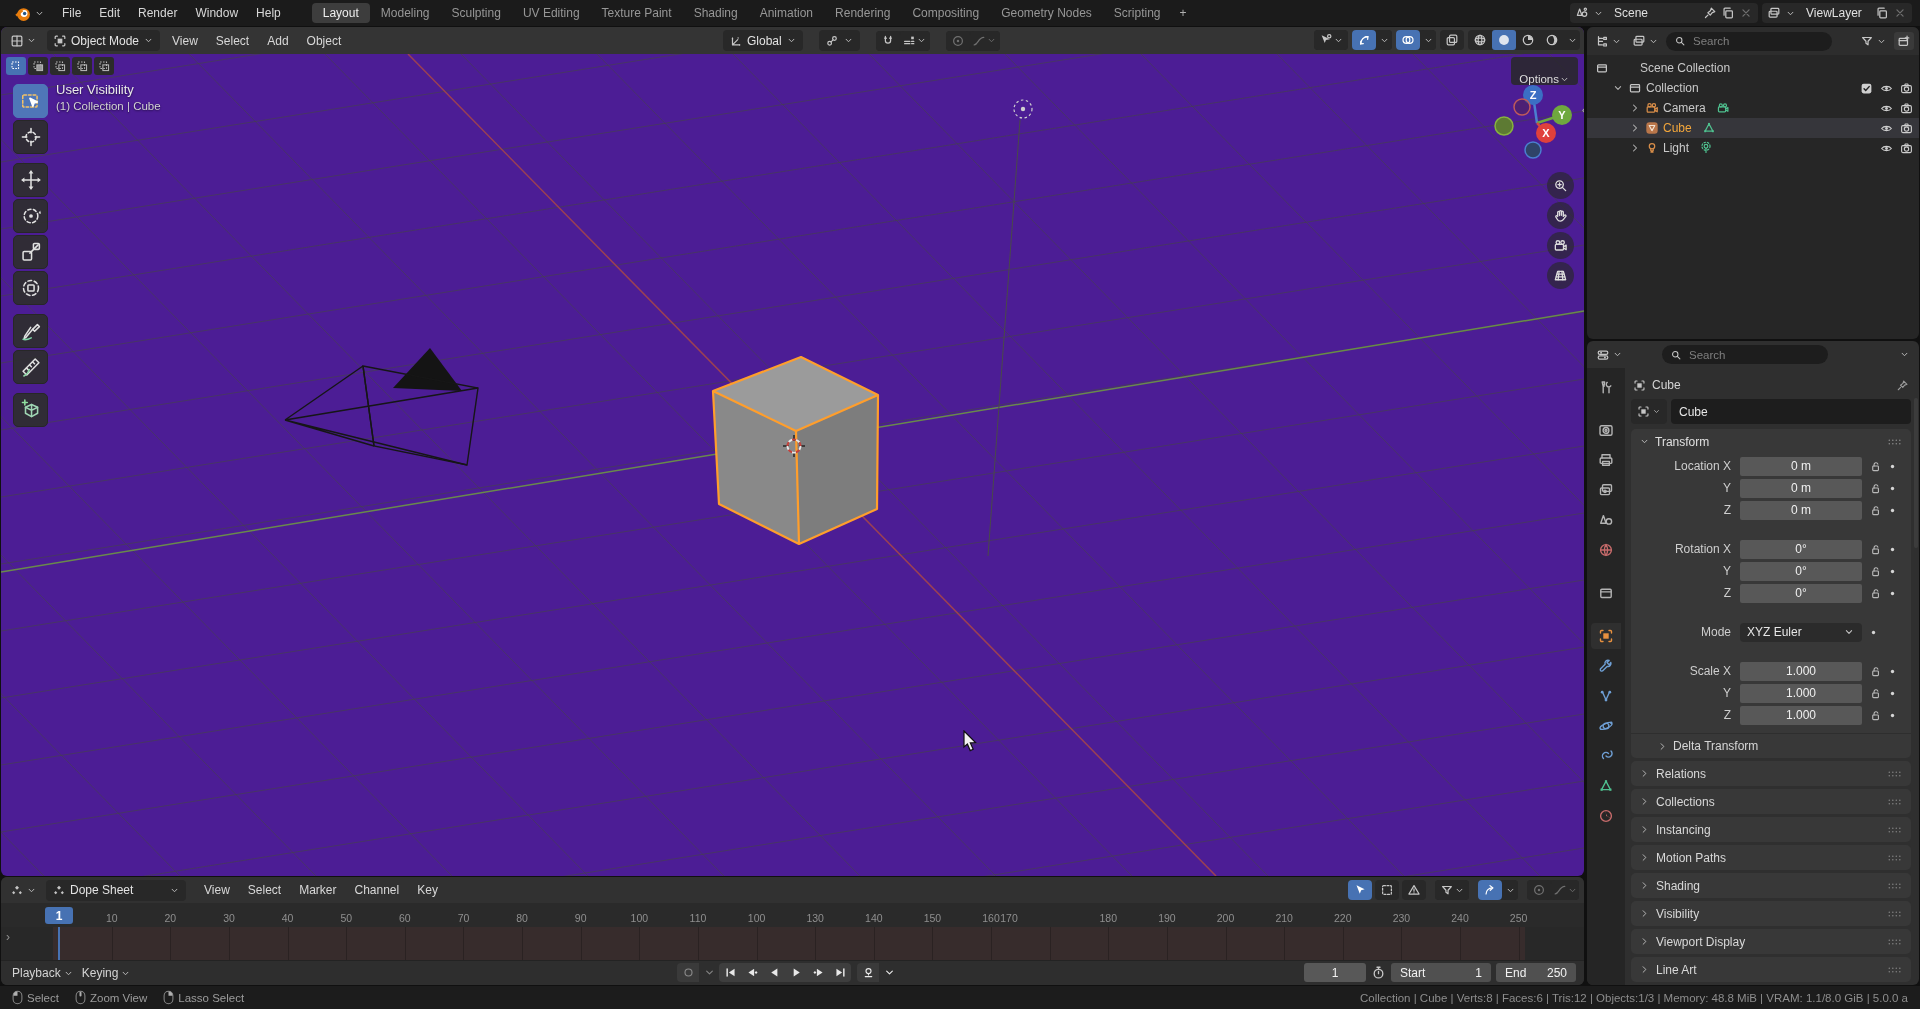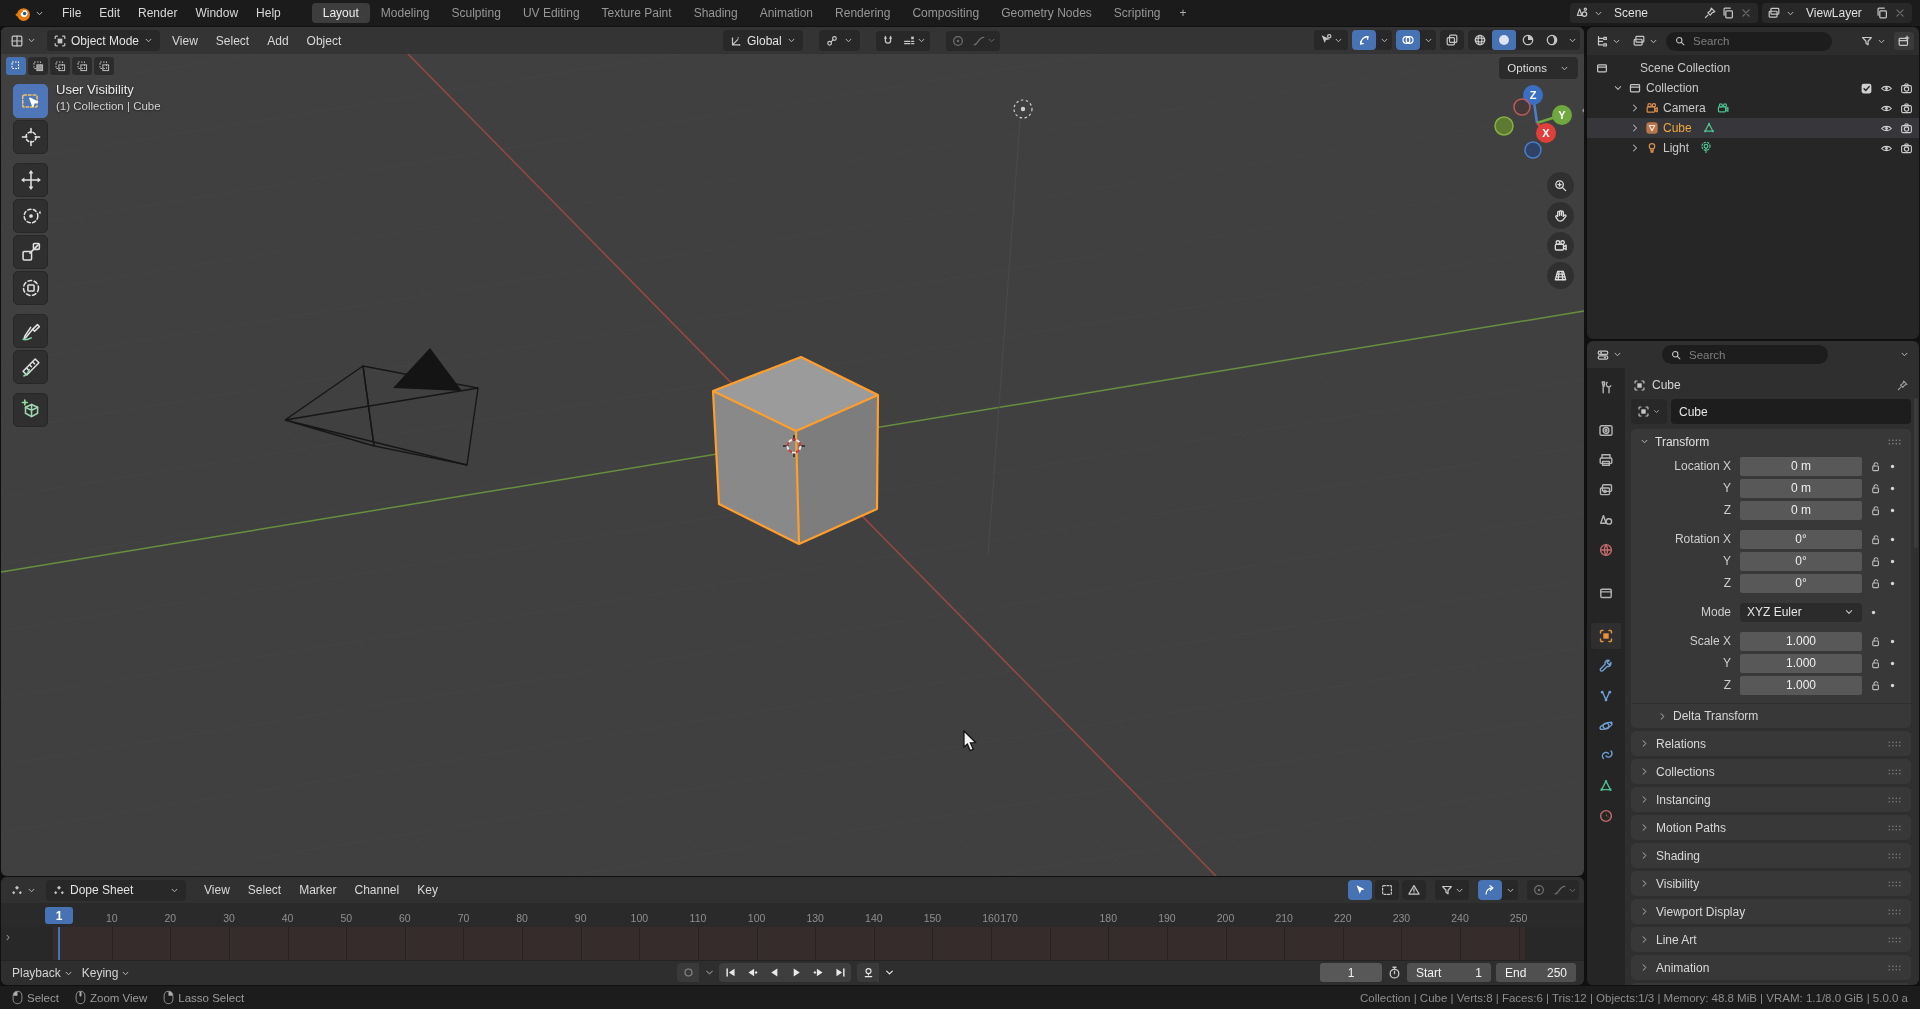--- a/index.html
+++ b/index.html
@@ -16,21 +16,21 @@
   #workspace-tabs{display:flex;align-items:center;margin-left:20px}
   .ws-tab{padding:3px 11px;color:#979797;border-radius:4px;white-space:nowrap}
   .ws-tab.active{background:#3d3d3d;color:#efefef}
   .ws-add{padding:2px 8px;color:#b0b0b0}
   #topbar-right{margin-left:auto;display:flex;gap:4px;align-items:center}
   .id-widget{height:20px;background:#282828;border-radius:4px;display:flex;align-items:center;
     padding:0 5px;gap:4px}
   .id-widget .txt{padding:0 6px;color:#e0e0e0}
   .dim{opacity:.45}
   
-  #viewport{left:1px;top:27px;width:1583px;height:849px;background:#404040}
+  #viewport{left:1px;top:27px;width:1583px;height:849px;background:#4c1d95}
   .vp-header{position:relative;height:27px;background:#343434;display:flex;align-items:center;
     padding:0 6px;gap:3px;z-index:5}
   .hdr-btn{display:flex;align-items:center;gap:2px;padding:2px 3px;border-radius:3px}
   .widget{height:21px;background:#282828;border-radius:4px;display:flex;align-items:center;
     gap:4px;padding:0 6px;color:#e3e3e3}
   .vp-center{position:absolute;left:722px;top:3px;display:flex;gap:16px;align-items:center}
   .vp-right{position:absolute;right:4px;top:3px;display:flex;gap:4px;align-items:center}
   .tgl{width:24px;height:20px;border-radius:4px;background:#282828;display:flex;align-items:center;
     justify-content:center}
   .tgl.on{background:#4772b3}.tgl.on .ic{color:#fff}
@@ -38,22 +38,22 @@
   .shade-grp{display:flex;background:#282828;border-radius:4px;align-items:center;height:20px}
   .shade-grp .tgl{border-radius:0;background:transparent}
   .shade-grp .tgl:first-child{border-radius:4px 0 0 4px}
   .shade-grp .tgl.on{background:#4772b3;border-radius:3px}
   .vp-canvas{position:relative;width:100%;height:822px}
   #scene-svg{position:absolute;left:0;top:0}
   .sel-modes{position:absolute;left:5px;top:3px;display:flex;gap:2px;z-index:4}
   .sel-mode{width:20px;height:18px;background:#2b2b2b;border-radius:3px;display:flex;
     align-items:center;justify-content:center}
   .sel-mode.on{background:#4772b3}
-  .options-btn{position:absolute;right:6px;top:3px;height:22px;background:rgba(40,40,40,.85);
-    border-radius:4px;display:flex;align-items:center;gap:12px;padding:0 8px;color:#dedede;z-index:4}
+  .options-btn{position:absolute;right:6px;top:3px;height:28px;background:rgba(40,40,40,.85);
+    border-radius:4px;display:flex;align-items:flex-end;gap:0;padding:0 8px;color:#dedede;z-index:4}
   .vp-text{position:absolute;left:55px;top:28px;z-index:3;text-shadow:0 1px 2px rgba(0,0,0,.55)}
   .vp-text .l1{font-size:13px;color:#eaeaea;margin-bottom:3px}
   .vp-text .l2{font-size:11.5px;color:#d2d2d2}
   #toolbar{position:absolute;left:12px;top:30px;display:flex;flex-direction:column;gap:2px;z-index:4}
   .tool-btn{width:35px;height:34px;background:rgba(46,46,46,.92);border:1px solid #272727;
     border-radius:5px;display:flex;align-items:center;justify-content:center;box-sizing:border-box}
   .tool-btn.on{background:#4f76b8;border-color:#4f76b8}
   .tool-btn .ic{width:22px;height:22px}
   .tool-gap{height:5px}
   #nav-gizmo{position:absolute;left:1492px;top:30px;z-index:4}
@@ -98,21 +98,21 @@
   .crumb .ic{width:13px;height:13px}
   .name-row{height:25px;display:flex;gap:4px;margin:2px 0 2px}
   .name-btn{width:36px;background:#282828;border-radius:4px;display:flex;align-items:center;
     justify-content:center;gap:2px}
   .name-input{flex:1;background:#1d1d1d;border:0;border-radius:4px;color:#e6e6e6;padding:0 8px;
     font-family:inherit;font-size:12px;outline:0}
   .panel{background:#383838;border-radius:5px;margin-top:5px}
   .panel-hdr{height:25px;display:flex;align-items:center;gap:5px;padding:0 8px;color:#e0e0e0}
   .panel-hdr .drag{margin-left:auto;color:#8a8a8a}
   .tr-row{height:20px;display:flex;align-items:center;margin:2px 8px 0 0}
-  .tr-row.gstart{margin-top:9px}
+  .tr-row.gstart{margin-top:19px}
   .tr-label{width:100px;text-align:right;padding-right:9px;color:#cecece;flex:0 0 auto}
   .tr-field{width:122px;height:19px;background:#585858;border-radius:2px;display:flex;
     align-items:center;justify-content:center;color:#f0f0f0;flex:0 0 auto}
   .tr-drop{width:122px;height:19px;background:#2b2b2b;border-radius:4px;display:flex;
     align-items:center;color:#e6e6e6;padding:0 7px;box-sizing:border-box;flex:0 0 auto}
   .tr-drop .ic{margin-left:auto;width:12px;height:12px}
   .tr-icons{display:flex;align-items:center;gap:6px;margin-left:7px}
   .tr-icons .ic{width:13px;height:13px;color:#b9b9b9}
   .tr-icons .dot-ic{width:9px;height:9px;color:#d5d5d5}
   .subpanel{border-top:1px solid #2e2e2e;height:24px;display:flex;align-items:center;gap:5px;
@@ -1797,21 +1797,21 @@
       </div>
     </div>
     <div class="pb-right">
       <div class="pb-field" style="width:62px">1</div>
       <span class="ic" style="width:15px;height:15px">
           <svg viewBox="0 0 16 16" fill="none" stroke="currentColor" stroke-width="1.4" stroke-linecap="round" stroke-linejoin="round">
             <circle cx="8" cy="9.2" r="4.6"></circle>
             <path d="M8 9.2V6.8M6.4 2.4h3.2M8 2.4v2.2"></path>
           </svg>
         </span>
-      <div class="pb-field lbl" style="width:84px">
+      <div class="pb-field lbl" style="width:100px">
         <span>Start</span>
         <span>1</span>
       </div>
       <div class="pb-field lbl" style="width:80px">
         <span>End</span>
         <span>250</span>
       </div>
     </div>
   </div>
 </div>

